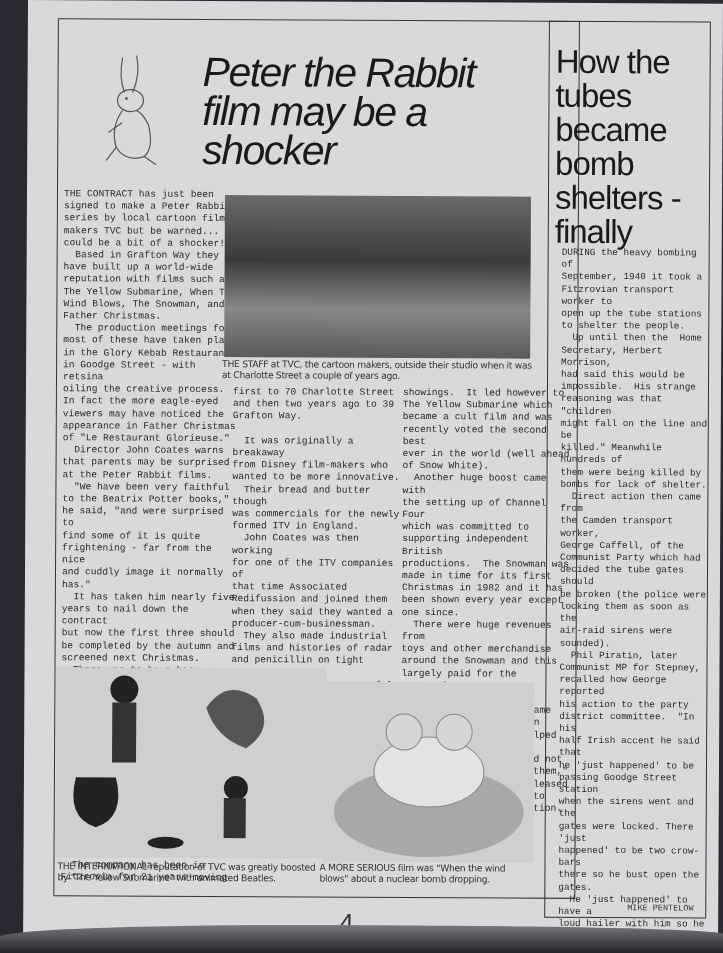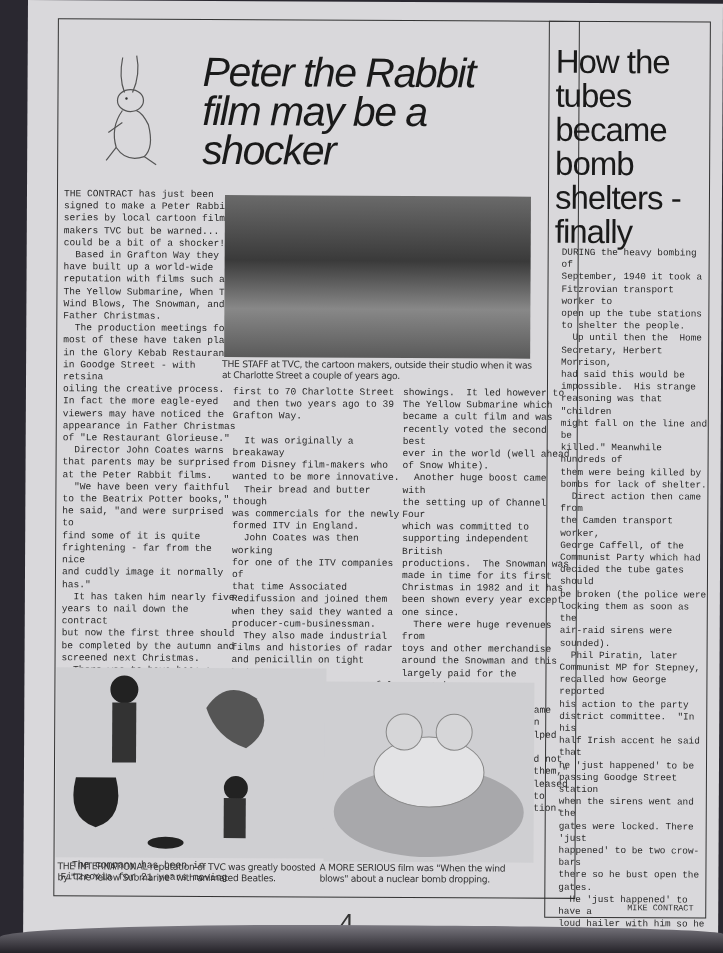--- a/index.html
+++ b/index.html
@@ -231,17 +231,17 @@
 getting killed and nothing was
 being done about it," said
 Phil Piratin.  "The actions
 saved a lot of people's lives."
   A deep shelter was built
 below the tube line at Goodge
 Street station which was used
 as the headquarters of General
 Eisenhower in planning the
 invasion of France.</div>
-  <div class="byline">MIKE CONTRACT</div>
+  <div class="byline">MIKE PENTELOW</div>
 
   <div class="page-number">4</div>
 </div>
 <div class="bottom-shadow"></div>
 
 </body></html>

